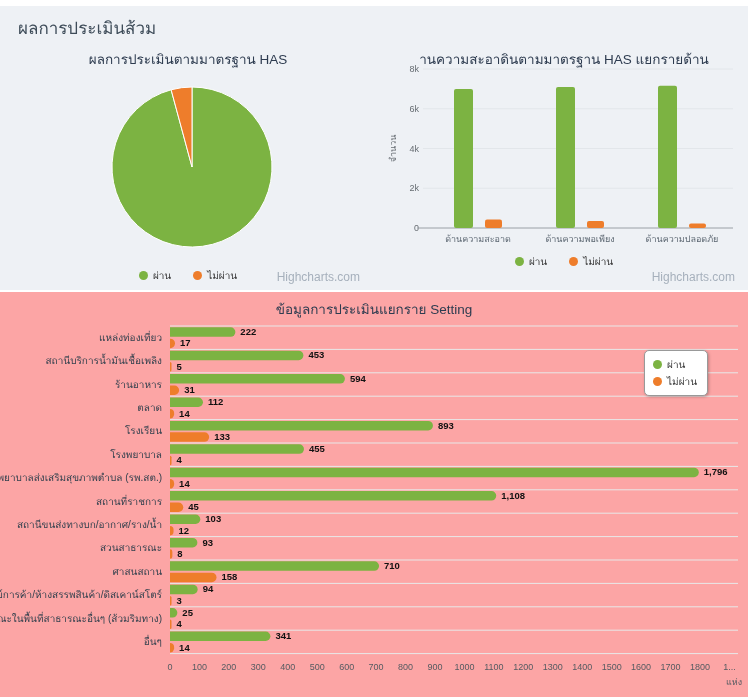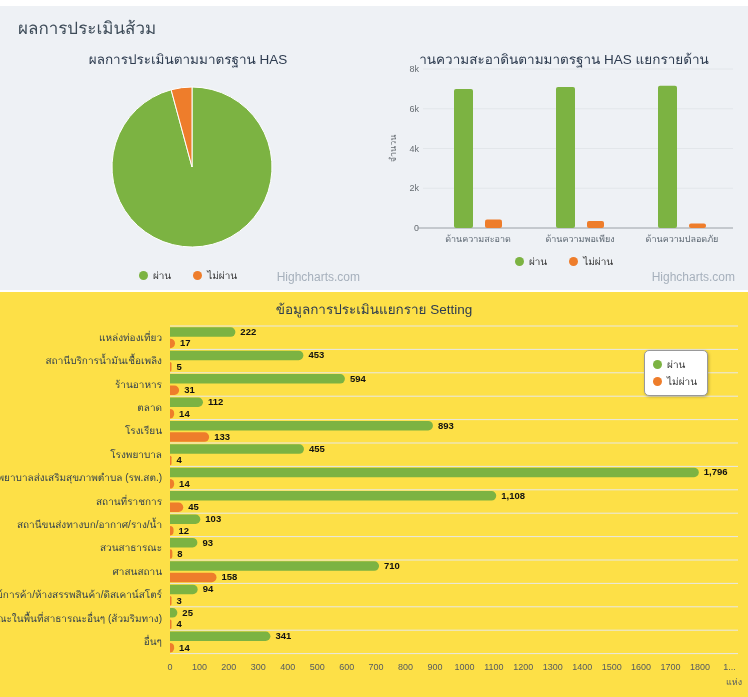--- a/index.html
+++ b/index.html
@@ -19,21 +19,21 @@
   .credit { position:absolute; right:8px; bottom:6px; font-size:12px; color:#a6b0bc; cursor:pointer; }
 
   #pie-box { left:8px; top:36px; width:360px; height:248px; }
   #pie-svg { position:absolute; left:0; top:30px; }
   #pie-box .hc-legend { top:226px; }
 
   #col-box { left:385px; top:36px; width:358px; height:248px; }
   #col-svg { position:absolute; left:0; top:18px; }
   #col-box .hc-legend { top:212px; }
 
-  #bar-box { position:absolute; left:0; top:292px; width:748px; height:405px; background:#fde047; }
+  #bar-box { position:absolute; left:0; top:292px; width:748px; height:405px; background:#fca5a5; }
   #bar-svg { position:absolute; left:0; top:20px; }
   #bar-legend { position:absolute; right:40px; top:58px; background:#fff; border:1px solid #999;
     border-radius:5px; box-shadow:1px 1px 3px rgba(0,0,0,.25); padding:5px 10px 5px 8px; z-index:5; }
   #bar-legend .item { display:flex; align-items:center; gap:5px; padding:1px 0; cursor:pointer; }
   #bar-legend .dot { width:9px; height:9px; border-radius:50%; }
   #bar-legend .lab { font-size:10px; color:#333; }
 
   svg text { font-family:"Liberation Sans","DejaVu Sans",sans-serif; }
 </style>
 </head>

